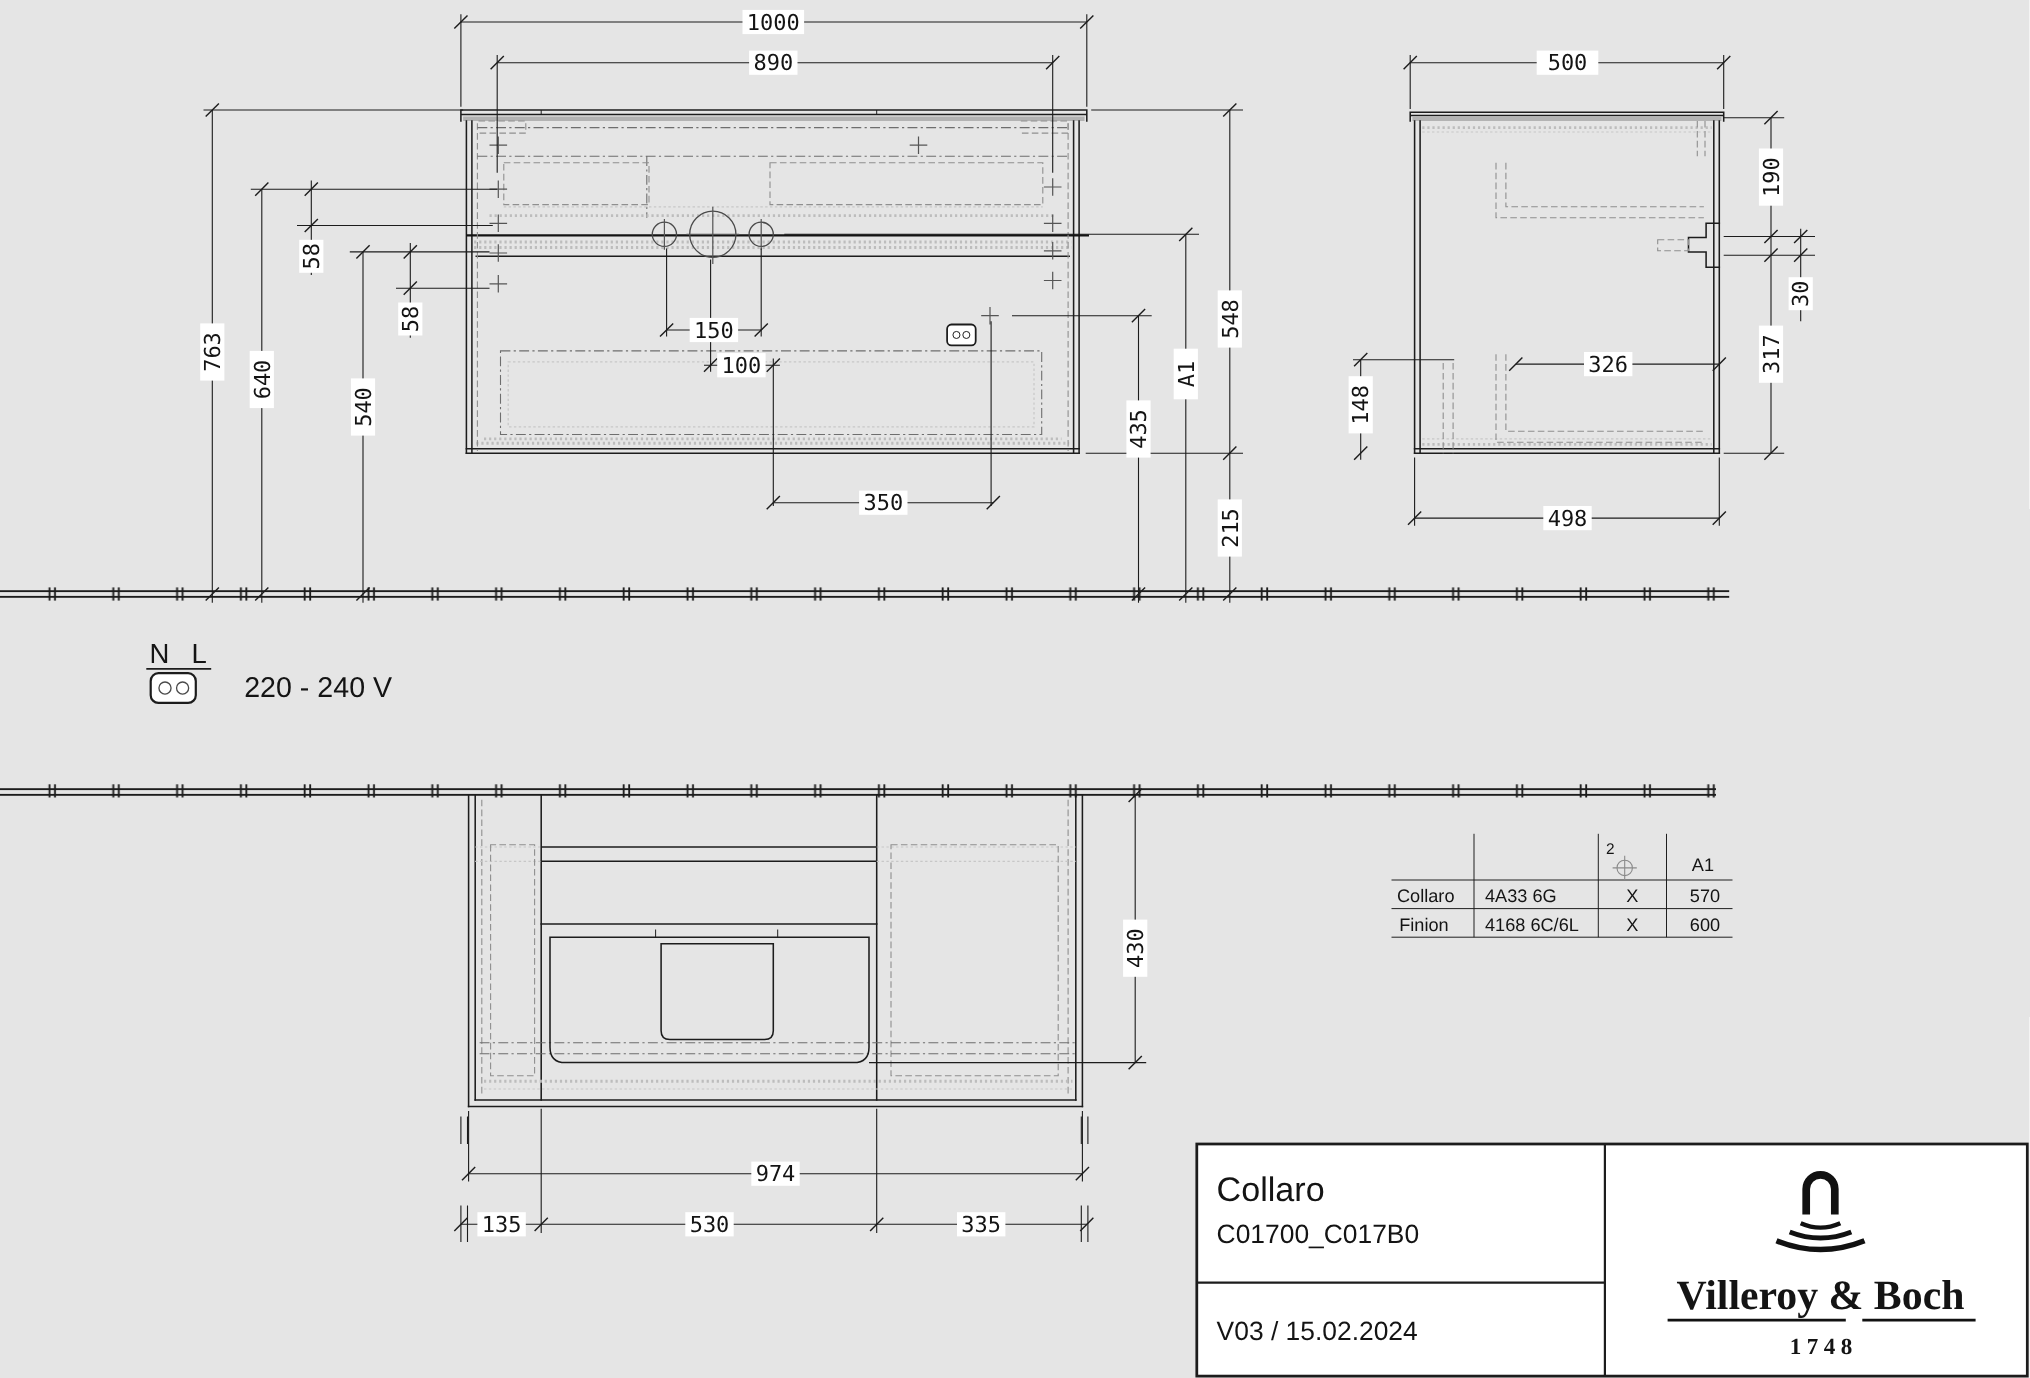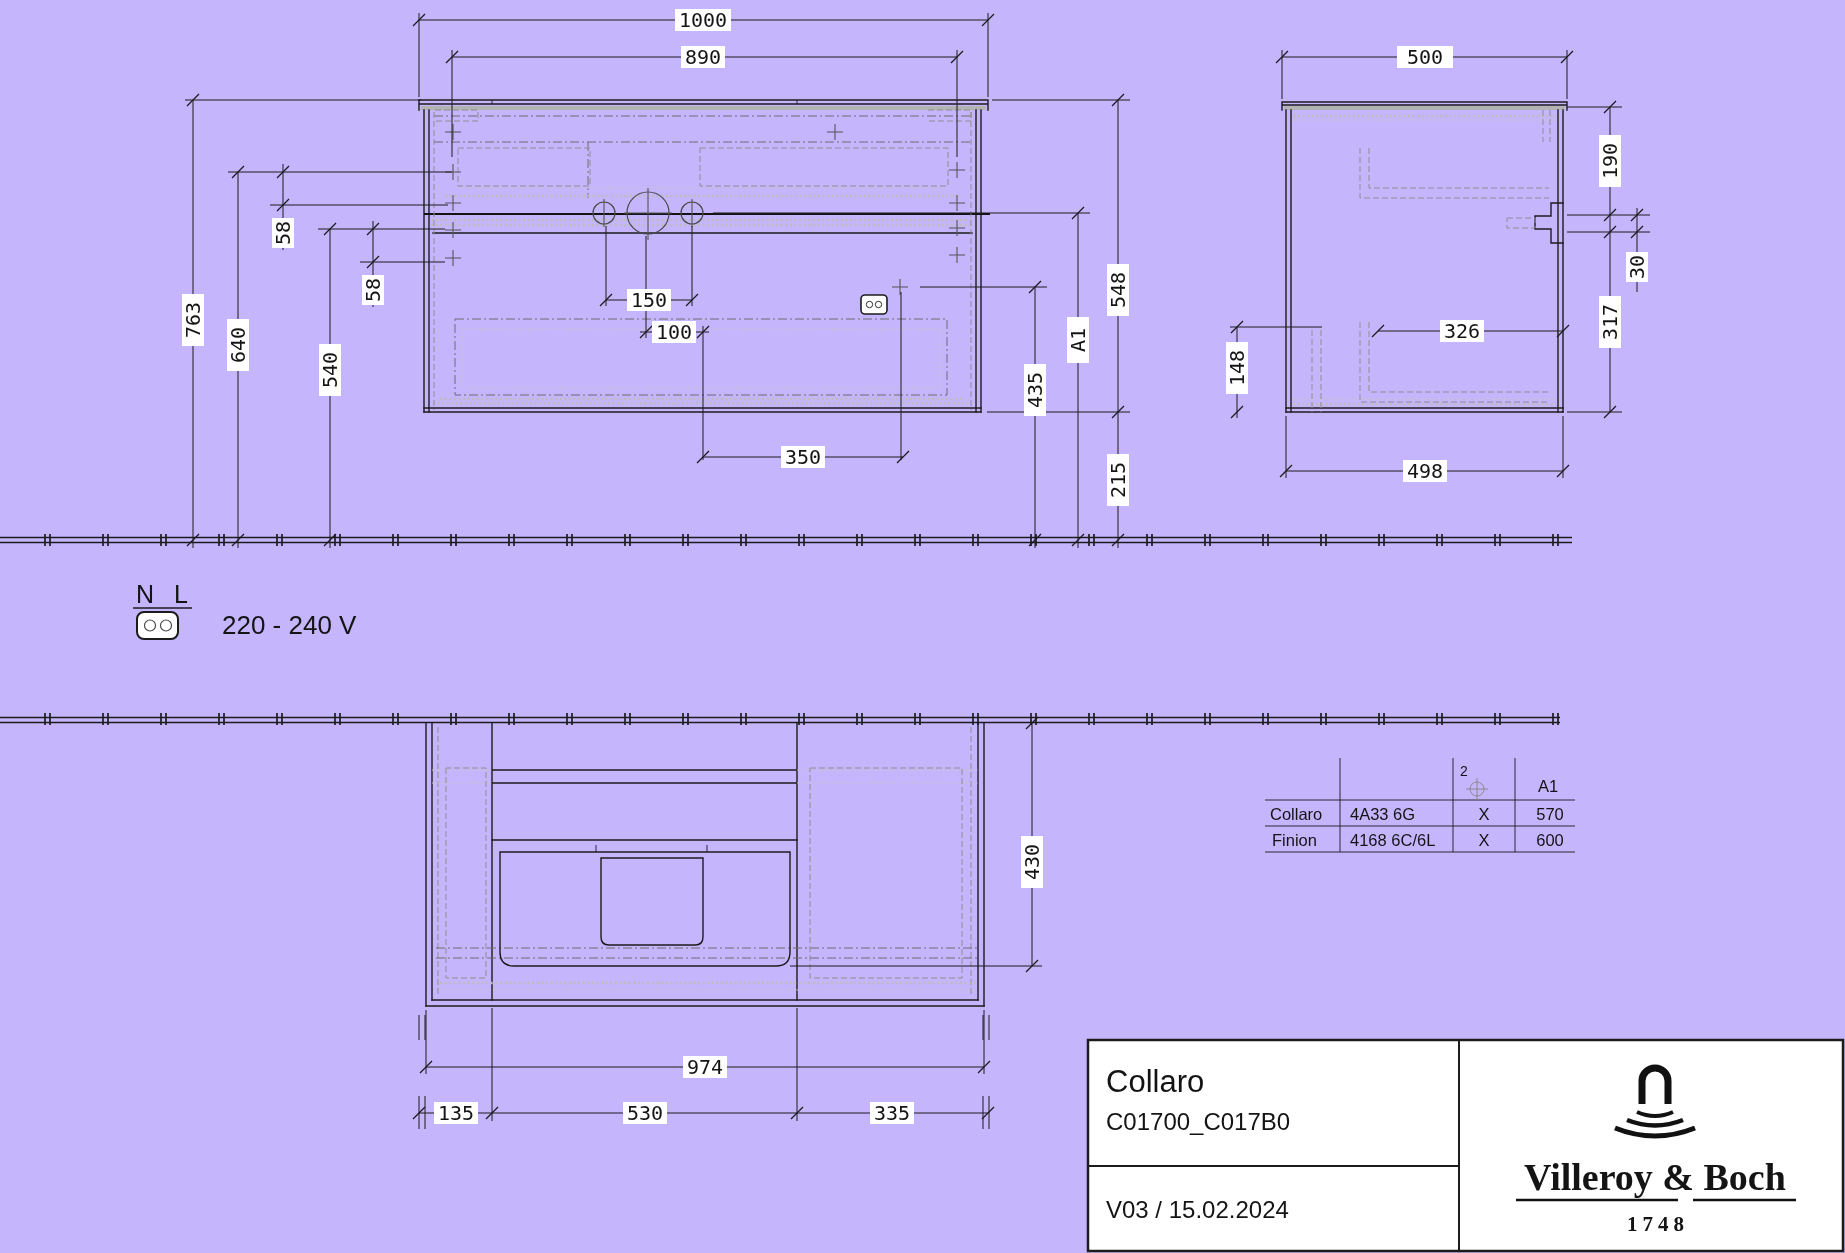--- a/index.html
+++ b/index.html
@@ -1,16 +1,16 @@
 <!DOCTYPE html>
 <html><head>
 <meta charset="utf-8">
 <style>
   html,body{margin:0;padding:0;background:#fff;}
-  .page{position:relative;width:1845px;height:1253px;background:#c4b5fd;overflow:hidden;
+  .page{position:relative;width:1845px;height:1253px;background:#e5e5e5;overflow:hidden;
         font-family:"Liberation Sans",sans-serif;}
   svg{display:block}
   .ln{stroke:#1c1c1c;stroke-width:1.4;fill:none;stroke-linecap:square}
   .lnw{stroke:#141414;stroke-width:2.2;fill:none}
   .thin{stroke:#1c1c1c;stroke-width:.9;fill:none}
   .dim{stroke:#1c1c1c;stroke-width:1;fill:none}
   .dd{stroke:#8f8f8f;stroke-width:1;stroke-dasharray:6 3;fill:none}
   .ddc{stroke:#6e6e6e;stroke-width:1;stroke-dasharray:9 3 2 3;fill:none}
   .dot{stroke:#bdbdbd;stroke-width:2.6;stroke-dasharray:2 2.6;fill:none}
   .dot2{stroke:#c7c7c7;stroke-width:1.1;stroke-dasharray:2.2 2.2;fill:none}

